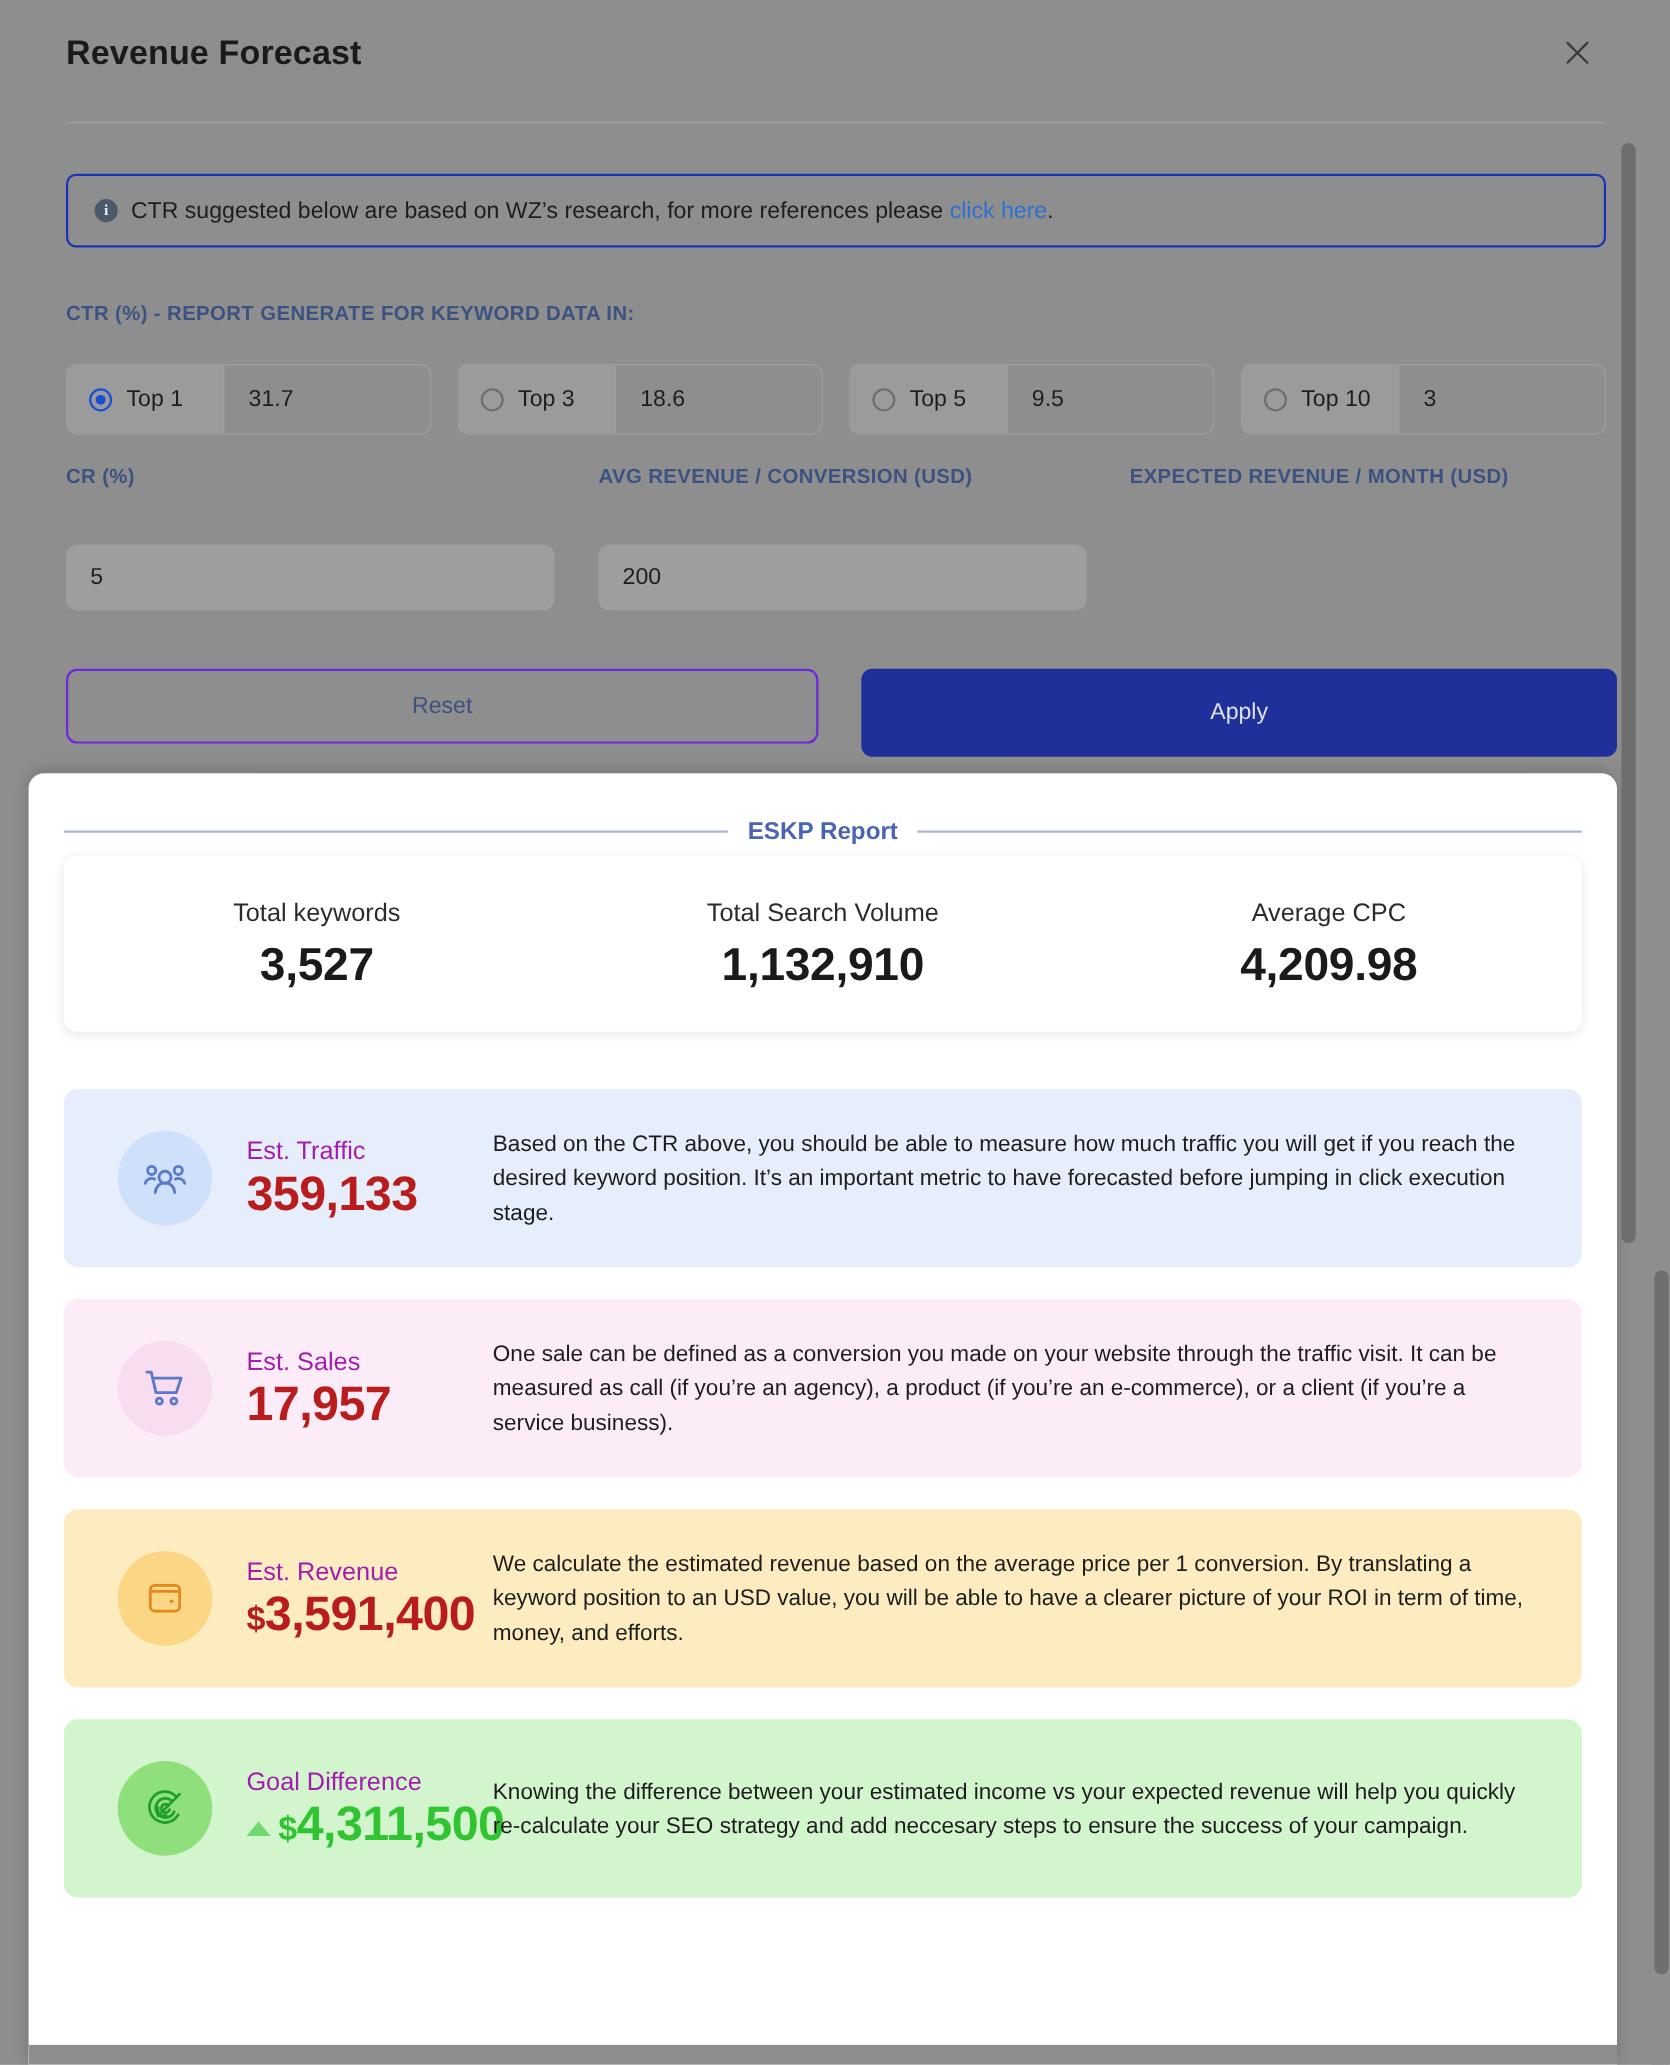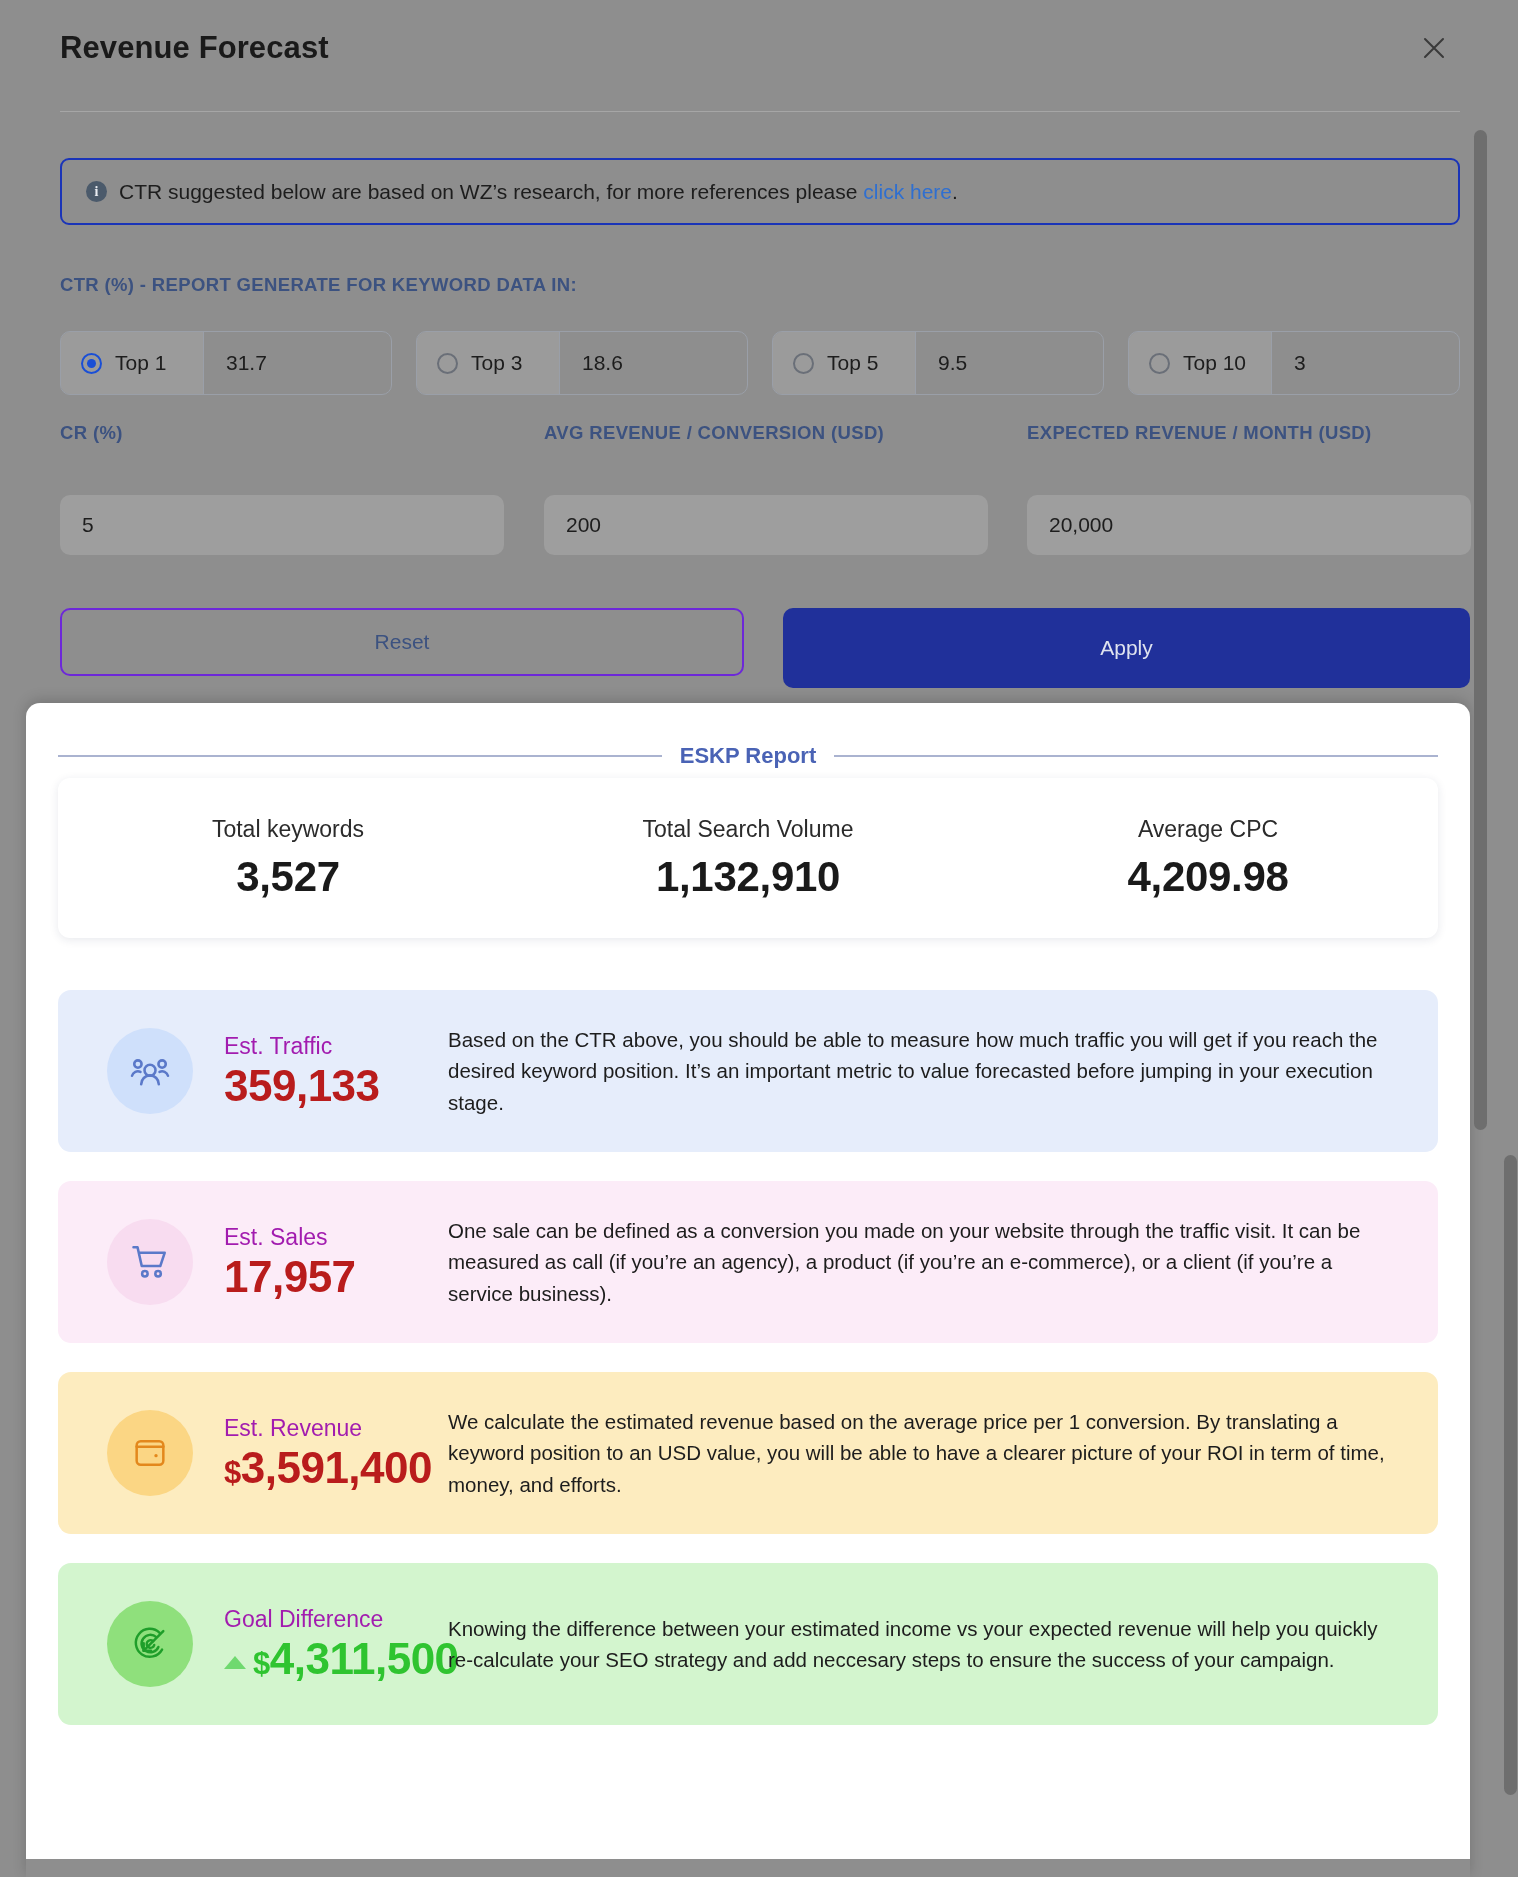--- a/index.html
+++ b/index.html
@@ -440,21 +440,20 @@
       <div class="value-part">3</div>
     </div>
   </div>
 
   <div id="cr-label" class="field-label">CR (%)</div>
   <div id="avg-label" class="field-label">AVG REVENUE / CONVERSION (USD)</div>
   <div id="expected-label" class="field-label">EXPECTED REVENUE / MONTH (USD)</div>
 
   <input id="cr-input" class="text-input" value="5" style="">
   <input id="avg-input" class="text-input" value="200" style="">
-  <input id="expected-input" class="text-input" value="20,000" style="">
 
   <button id="reset-button">Reset</button>
   <button id="apply-button">Apply</button>
 
   <div id="report-panel">
 
     <div id="report-heading">
       <span class="rule"></span>
       <span id="report-heading-text">ESKP Report</span>
       <span class="rule"></span>
@@ -483,21 +482,21 @@
           <circle cx="5.4" cy="8.2" r="2"></circle>
           <circle cx="18.6" cy="8.2" r="2"></circle>
           <path d="M2.2 14.6a3.3 3.3 0 0 1 4.6-2.1"></path>
           <path d="M21.8 14.6a3.3 3.3 0 0 0-4.6-2.1"></path>
         </svg>
       </div>
       <div class="metric-textblock">
         <div class="metric-title">Est. Traffic</div>
         <div class="metric-value">359,133</div>
       </div>
-      <div class="metric-desc">Based on the CTR above, you should be able to measure how much traffic you will get if you reach the desired keyword position. It’s an important metric to value forecasted before jumping in your execution stage.</div>
+      <div class="metric-desc">Based on the CTR above, you should be able to measure how much traffic you will get if you reach the desired keyword position. It’s an important metric to have forecasted before jumping in click execution stage.</div>
     </div>
 
     <div id="card-sales" class="metric-card">
       <div class="metric-icon-wrap">
         <svg width="44" height="44" viewBox="0 0 24 24" fill="none" stroke="#5b79c9" stroke-width="1.4" stroke-linecap="round" stroke-linejoin="round">
           <path d="M3 4h2.2l2.3 10.2h10.1L20 7H6"></path>
           <circle cx="9.2" cy="18.4" r="1.5"></circle>
           <circle cx="16.4" cy="18.4" r="1.5"></circle>
         </svg>
       </div>

